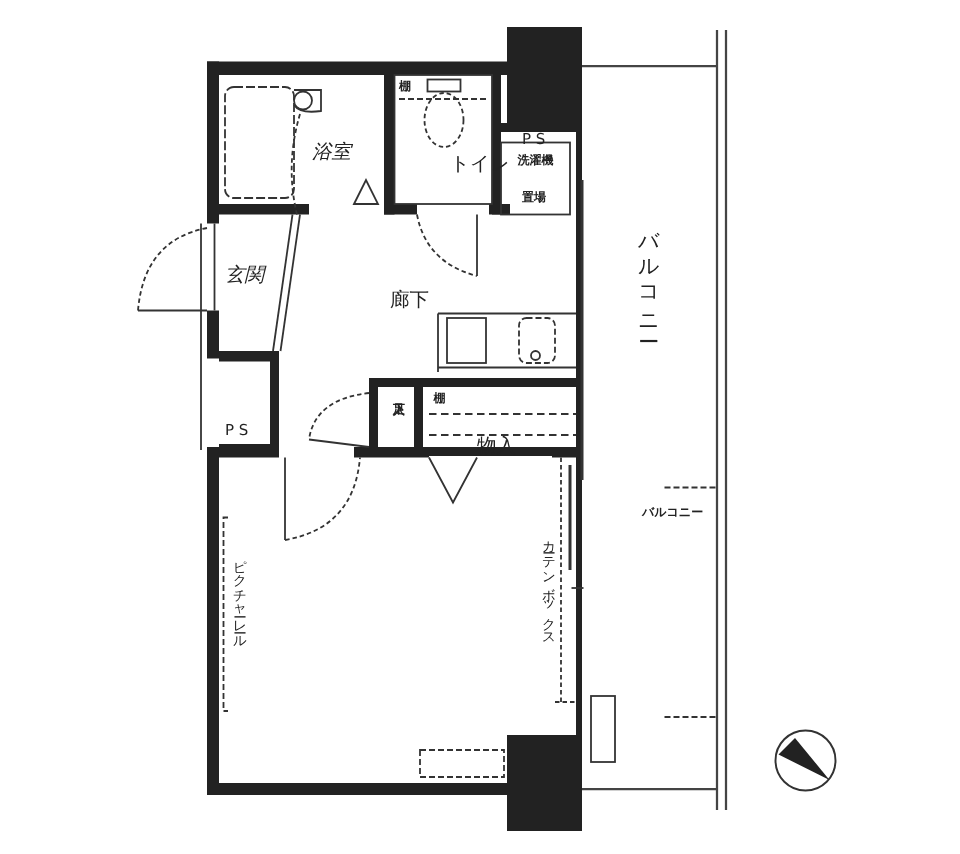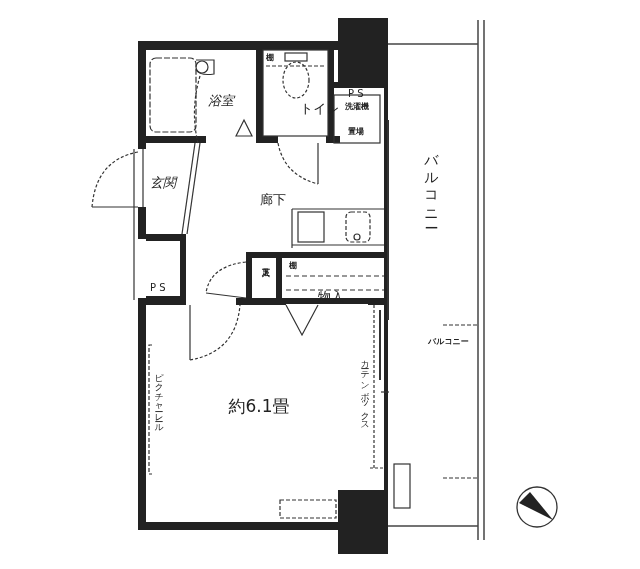--- a/index.html
+++ b/index.html
@@ -149,18 +149,17 @@
 <span class="lbl small" style="left:348px; top:68px;">P S</span>
 <span class="lbl tiny" style="left:345px; top:101px;">洗濯機</span>
 <span class="lbl tiny" style="left:348px; top:126px;">置場</span>
 <span class="lbl room-label" style="left:150px; top:174px;font-style:italic;">玄関</span>
 <span class="lbl room-label" style="left:232px; top:191px;margin-left:28px;">廊下</span>
 <span class="lbl small" style="left:150px; top:262px;">P S</span>
 <span class="lbl tiny vert" style="left:259px; top:262px;">下足入</span>
 <span class="lbl tiny" style="left:289px; top:260px;">棚</span>
 <span class="lbl room-label" style="left:318px; top:288px;">物入</span>
 <div class="lbl big" style="left:214px; top:394px; width:90px;">
-  <div>約6.1畳</div>
 </div>
 <span class="lbl tiny vert" style="left:152px; top:366px; font-weight:normal; font-size:9px;">ピクチャーレール</span>
 <span class="lbl tiny vert" style="left:358px; top:354px; font-weight:normal; font-size:9px;">カーテンボックス</span>
 <span class="lbl room-label vert" style="left:423px; top:144px; font-size:14px; letter-spacing:3px;">バルコニー</span>
 <span class="lbl tiny" style="left:428px; top:336px;">バルコニー</span>
 
 </body></html>

